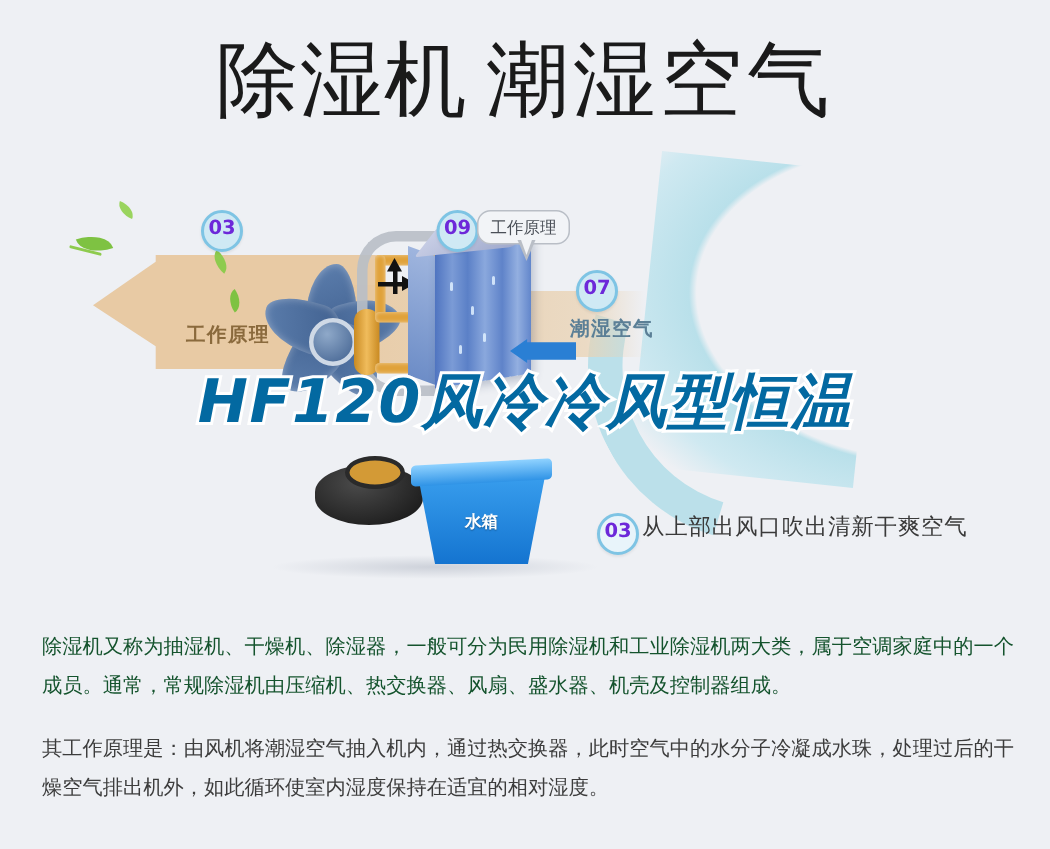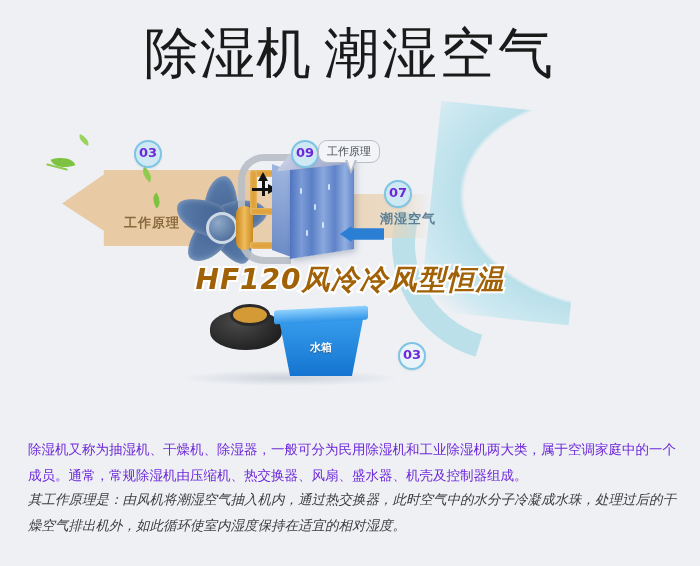--- a/index.html
+++ b/index.html
@@ -206,36 +206,35 @@
   }
   .cap-02{left:400px;top:186px;}
   .cap-03{left:428px;top:224px;}
 
   
   .wm{
     position:absolute;left:0;top:246px;width:700px;text-align:center;
     pointer-events:none;user-select:none;z-index:40;
   }
   .wm-line{
-    display:block;font-size:28px;font-weight:bold;font-style:italic;
-    color:#a16207;letter-spacing:1px;line-height:44px;
+    display:block;font-size:40px;font-weight:bold;font-style:italic;
+    color:#0369a1;letter-spacing:1px;line-height:44px;
     -webkit-text-stroke:4px #ffffff;paint-order:stroke fill;
     text-shadow:0 0 2px rgba(255,255,255,.9);
-    margin-top:12px;
   }
 
   
   .body-text{
-    position:absolute;left:28px;top:436px;width:650px;
-    font-size:13.5px;line-height:26px;color:#6d28d9;
+    position:absolute;left:28px;top:418px;width:650px;
+    font-size:13.5px;line-height:26px;color:#14532d;
   }
   .body-text p{margin:0;}
   .para2{position:absolute;left:28px;top:486px;width:650px;
     font-size:13.5px;line-height:26px;color:#3c3c3c;}
-  .para2 p{margin:0;font-style:italic;}
+  .para2 p{margin:0;}
 </style>
 </head>
 <body>
 
 <div id="page">
 
   <div class="title-wrap">
     <span class="title-a">除湿机</span><span class="title-b">潮湿空气</span>
   </div>
 
@@ -300,20 +299,21 @@
     <div class="tank-label">水箱</div>
 
     <div class="badge b01">07</div>
     <div class="badge b02">09</div>
     <div class="badge b03">03</div>
     <div class="badge b03b">03</div>
 
     <div class="callout">工作原理</div>
     <div class="callout-tail"></div>
 
+    <div class="step-cap cap-03">从上部出风口吹出清新干爽空气</div>
   </div>
 
   <div class="wm">
     <span class="wm-line">HF120风冷冷风型恒温</span>
   </div>
 
   <div class="body-text">
     <p>除湿机又称为抽湿机、干燥机、除湿器，一般可分为民用除湿机和工业除湿机两大类，属于空调家庭中的一个成员。通常，常规除湿机由压缩机、热交换器、风扇、盛水器、机壳及控制器组成。</p>
   </div>
   <div class="para2">

